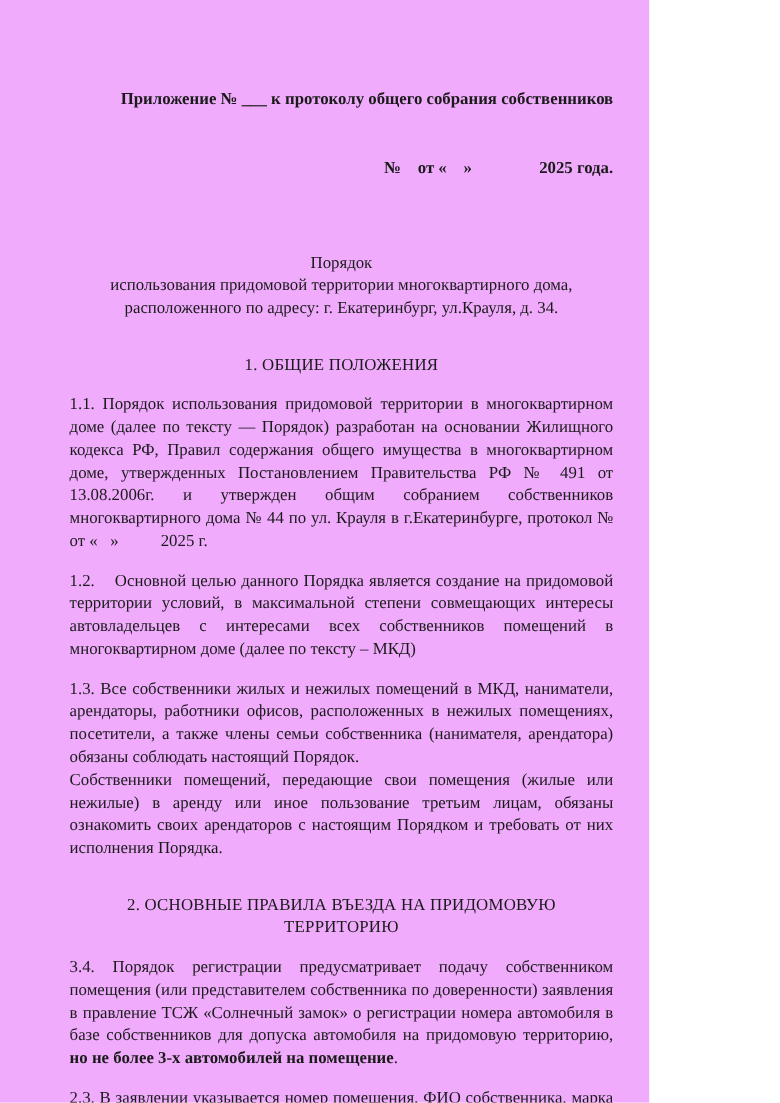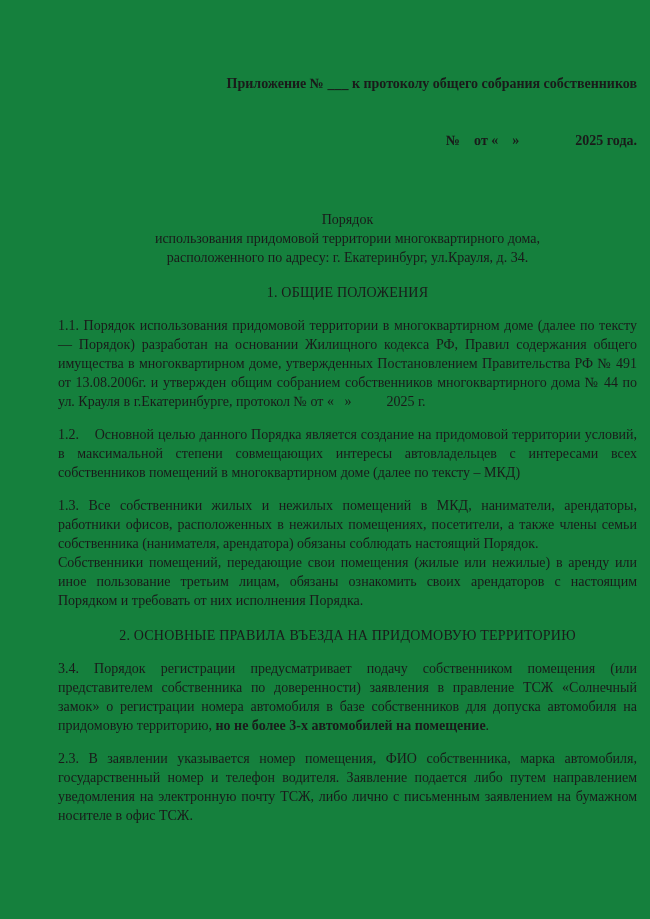--- a/index.html
+++ b/index.html
@@ -1,41 +1,41 @@
 <!DOCTYPE html>
 <html lang="ru"><head>
 <meta charset="utf-8">
 <style>
   html, body { margin: 0; padding: 0; background: #ffffff; }
   .doc {
     position: relative;
-    width: 650px;
+    width: 541px;
     height: 919px;
     box-sizing: border-box;
-    background: #15803d;
+    background: #f0abfc;
     color: #1a1a1a;
     font-family: "Liberation Serif", "DejaVu Serif", serif;
     font-size: 14px;
     line-height: 19px;
-    padding: 36px 13px 20px 58px;
+    padding: 36px 30px 20px 58px;
     overflow: hidden;
   }
   .hdr {
     font-weight: 700;
     text-align: right;
     white-space: pre-wrap;
   }
   .ttl {
     font-weight: 400;
     text-align: center;
     margin-top: 22px;
   }
   .shead {
     text-align: center;
-    margin-top: 16px;
+    margin-top: 28px;
     letter-spacing: 0.2px;
   }
   p.para {
     margin: 14px 0 0 0;
     text-align: justify;
   }
   p.para b { font-weight: 700; }
 </style>
 </head>
 <body>

